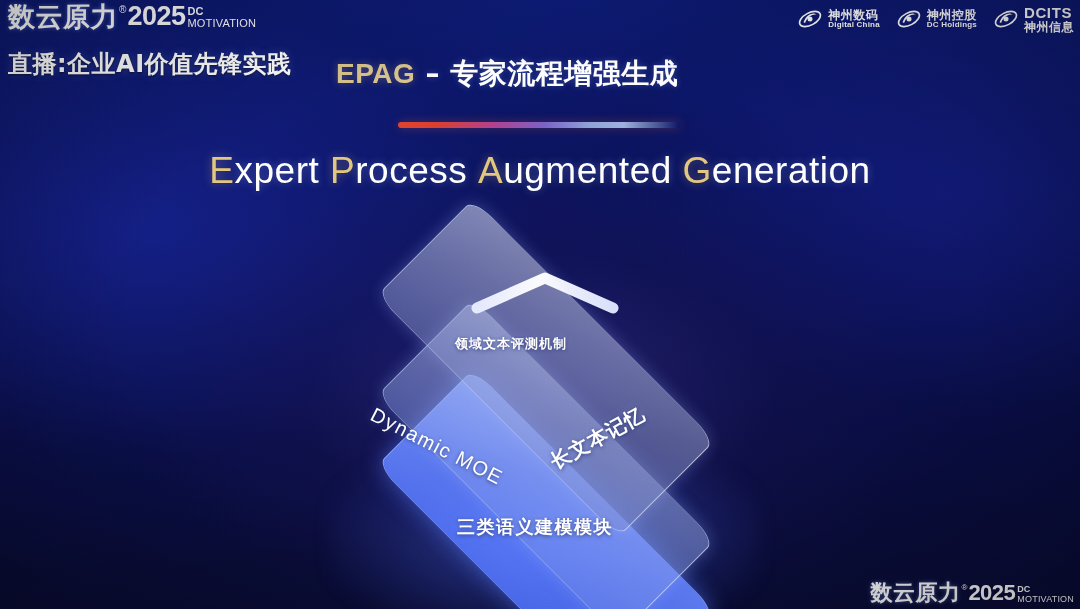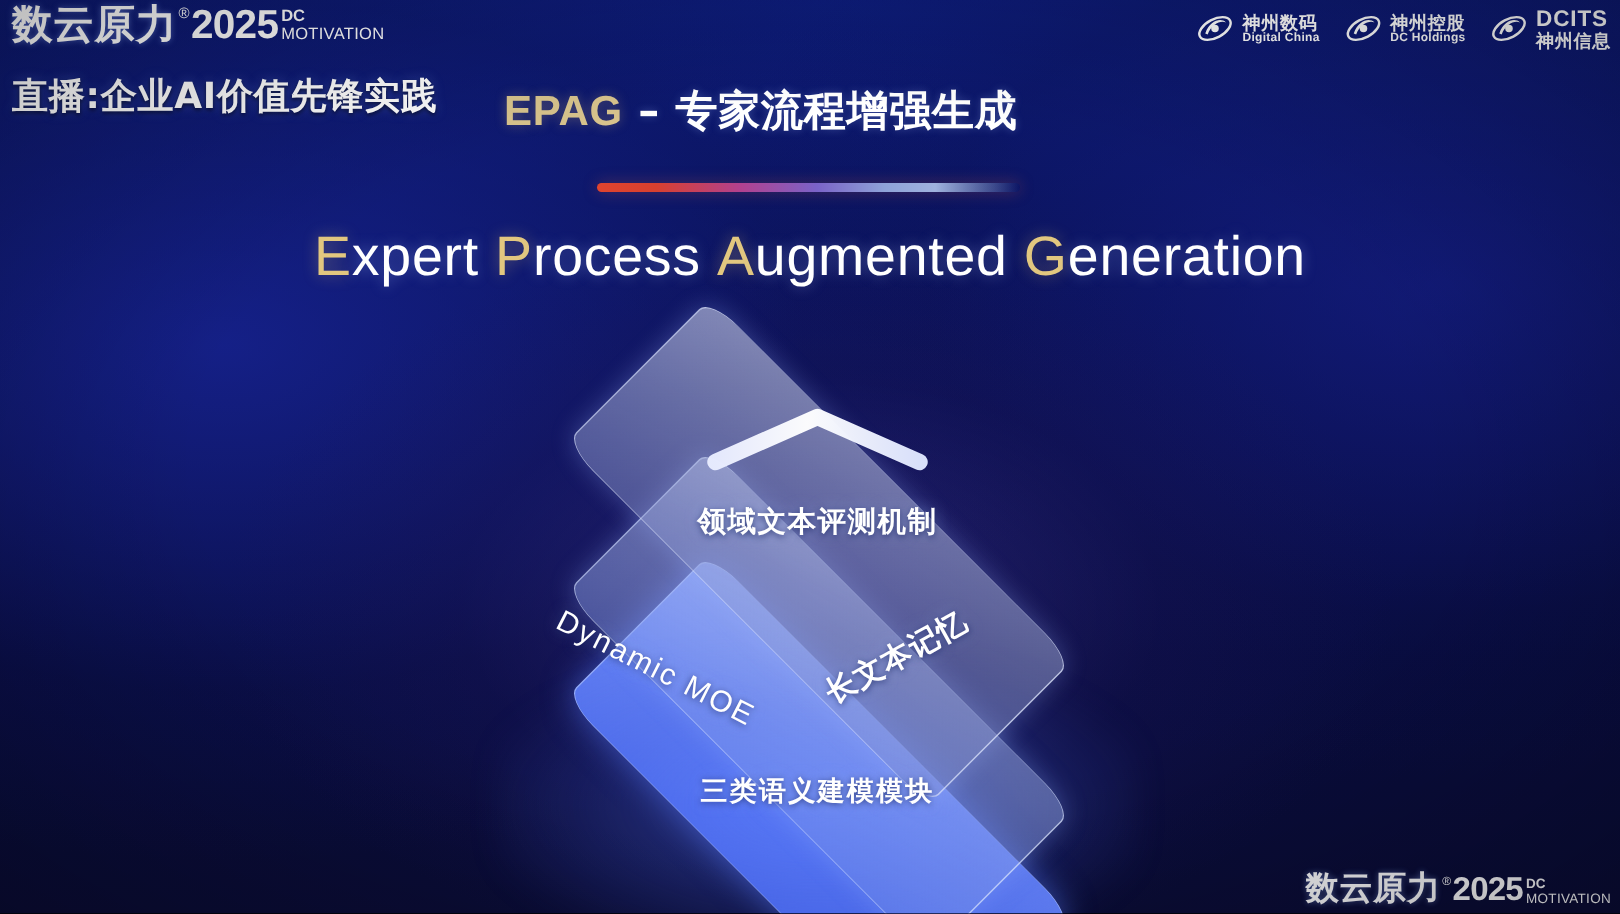--- a/index.html
+++ b/index.html
@@ -294,22 +294,22 @@
     font-family: "DejaVu Sans", sans-serif;
     font-weight: 700;
     white-space: nowrap;
     text-shadow: 0 1px 4px rgba(20,30,90,0.7), 0 0 10px rgba(160,190,255,0.4);
   }
   #label-top {
     left: 50%;
     margin-left: -90px;
     top: 103px;
     width: 180px;
-    text-align: center;
-    font-size: 19px;
+    text-align: left;
+    font-size: 13px;
     letter-spacing: 1px;
   }
   #label-mid-left {
     left: 82px;
     top: 170px;
     font-size: 20px;
     font-weight: 400;
     font-family: "Liberation Sans", sans-serif;
     letter-spacing: 1.5px;
     transform: rotate(27deg);
@@ -321,21 +321,20 @@
     font-size: 20px;
     letter-spacing: 1px;
     transform: rotate(-29deg);
     transform-origin: left center;
   }
   #label-bottom {
     left: 50%;
     margin-left: -88px;
     top: 283px;
     width: 176px;
-    text-align: center;
     font-size: 18px;
     letter-spacing: 1.5px;
   }
 
   
   #brand-bottom {
     right: 6px;
     bottom: 5px;
     left: auto;
     top: auto;

